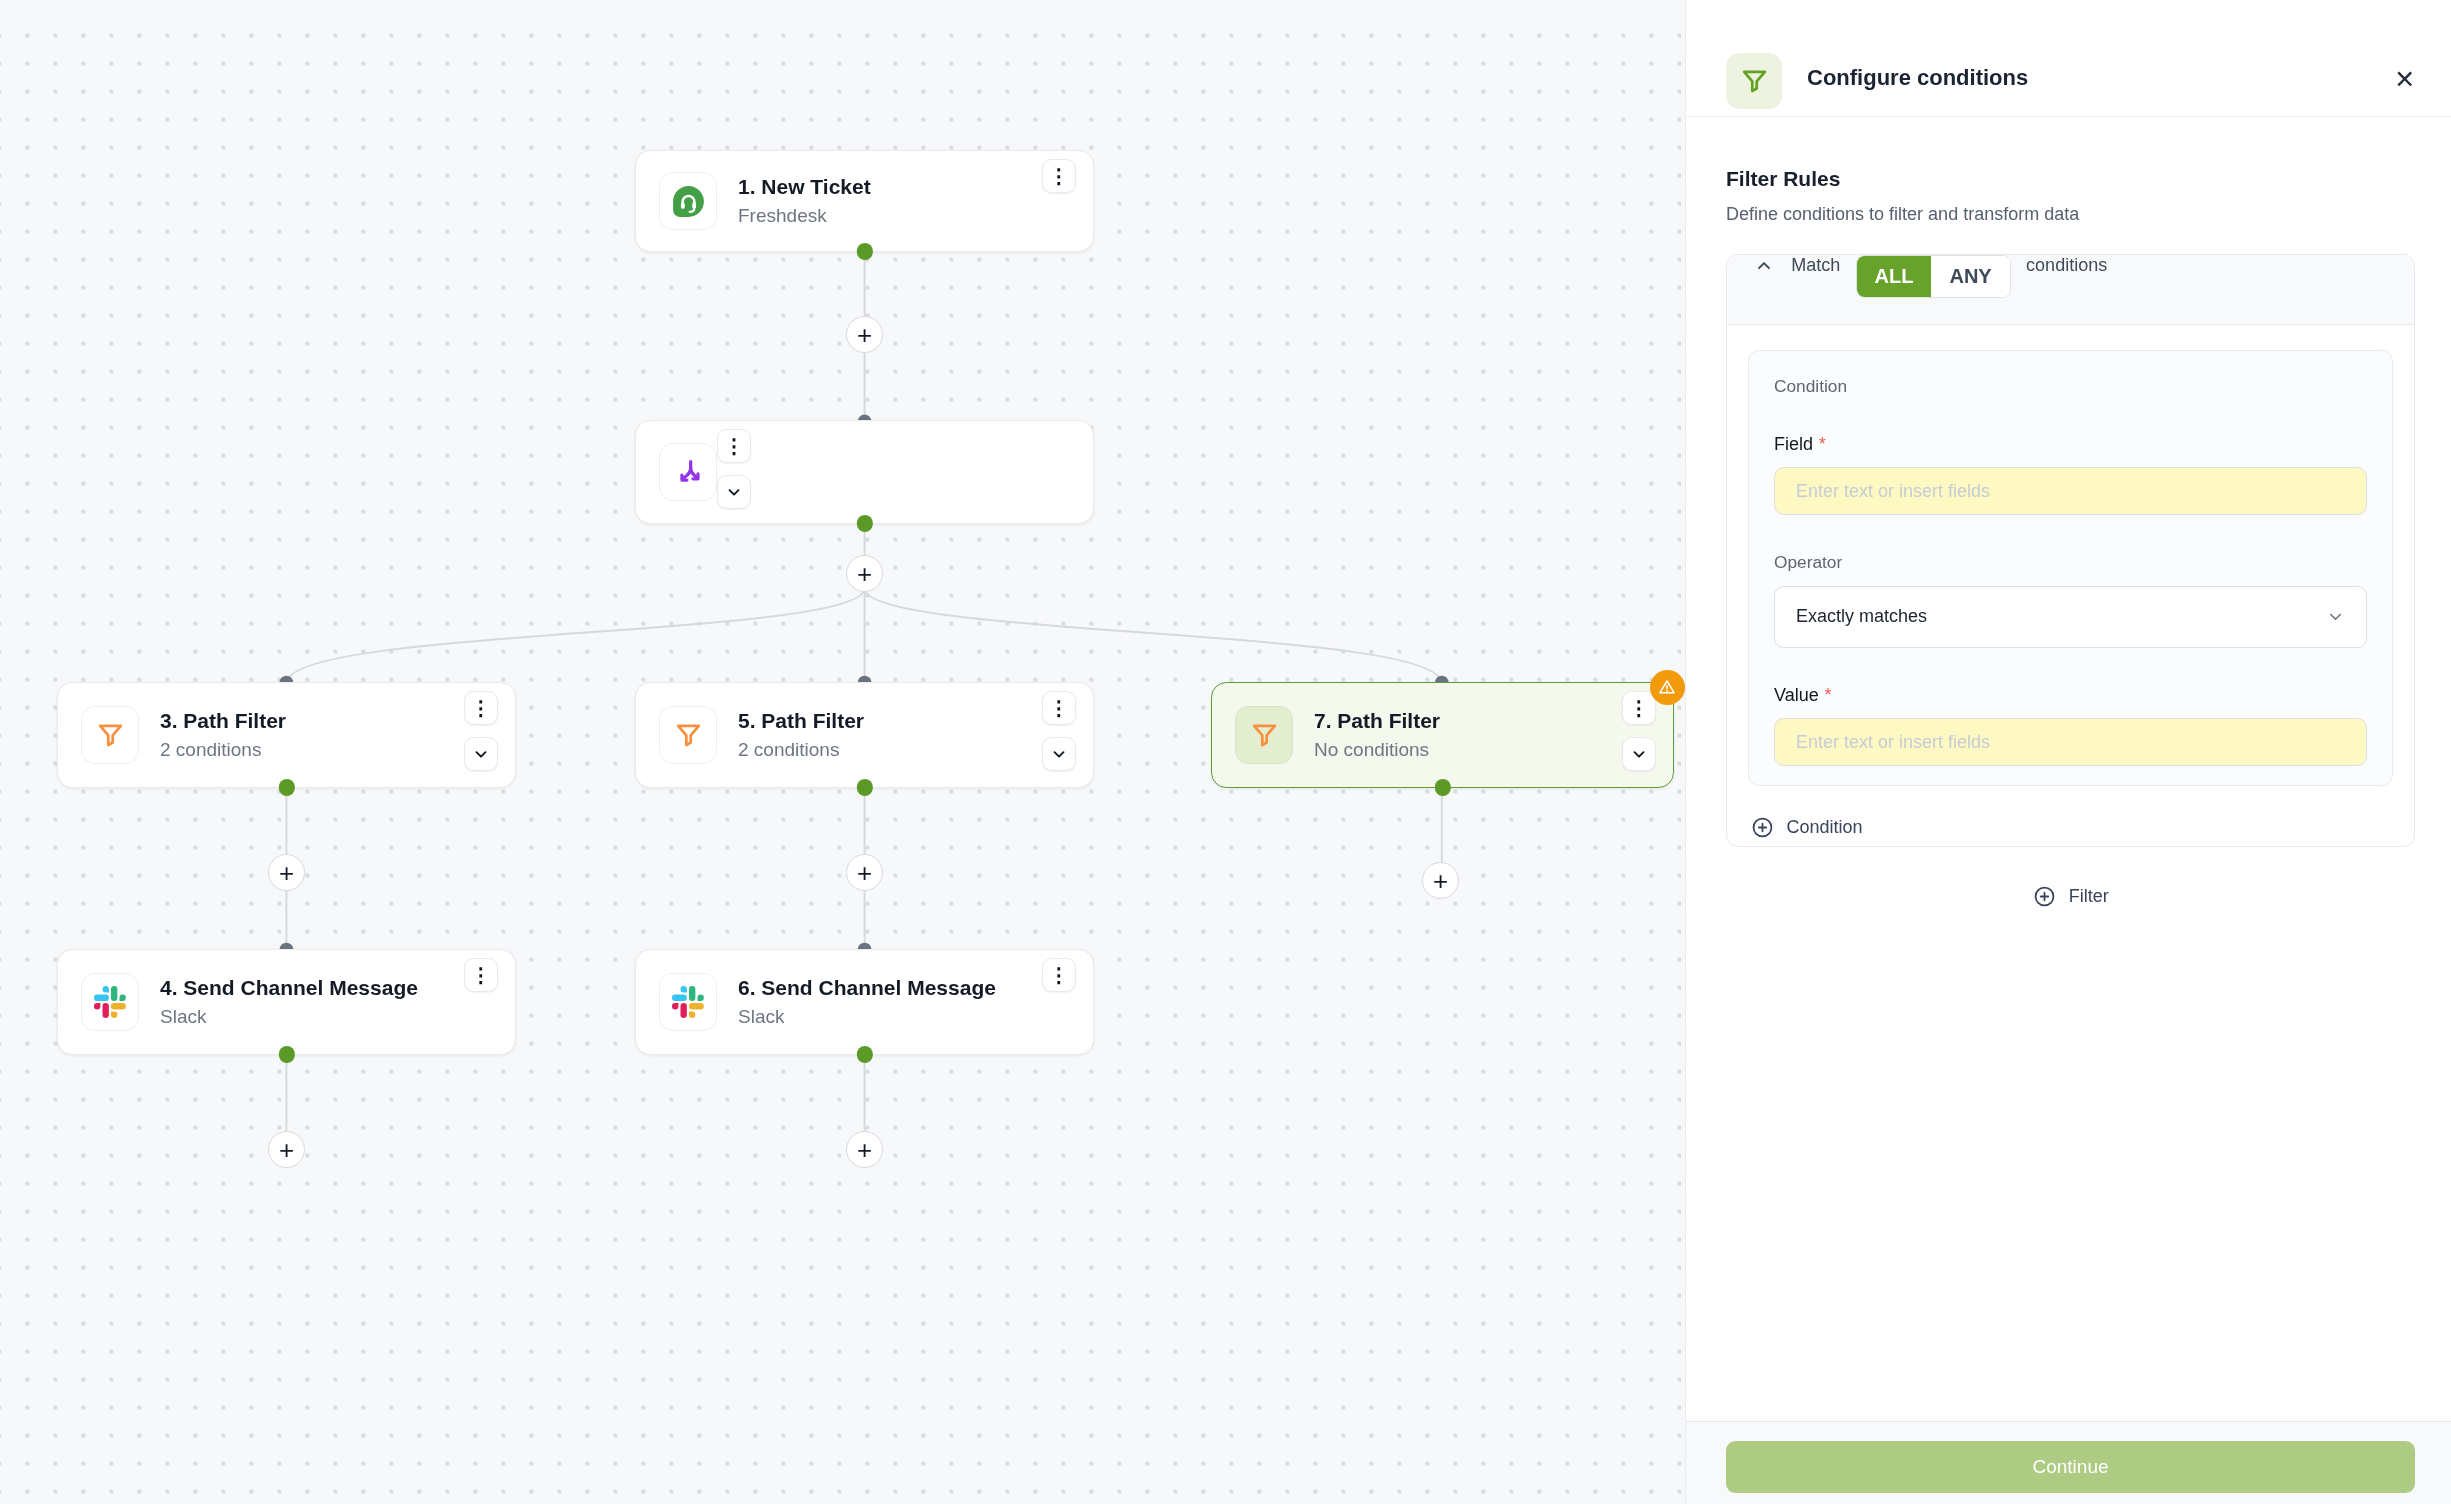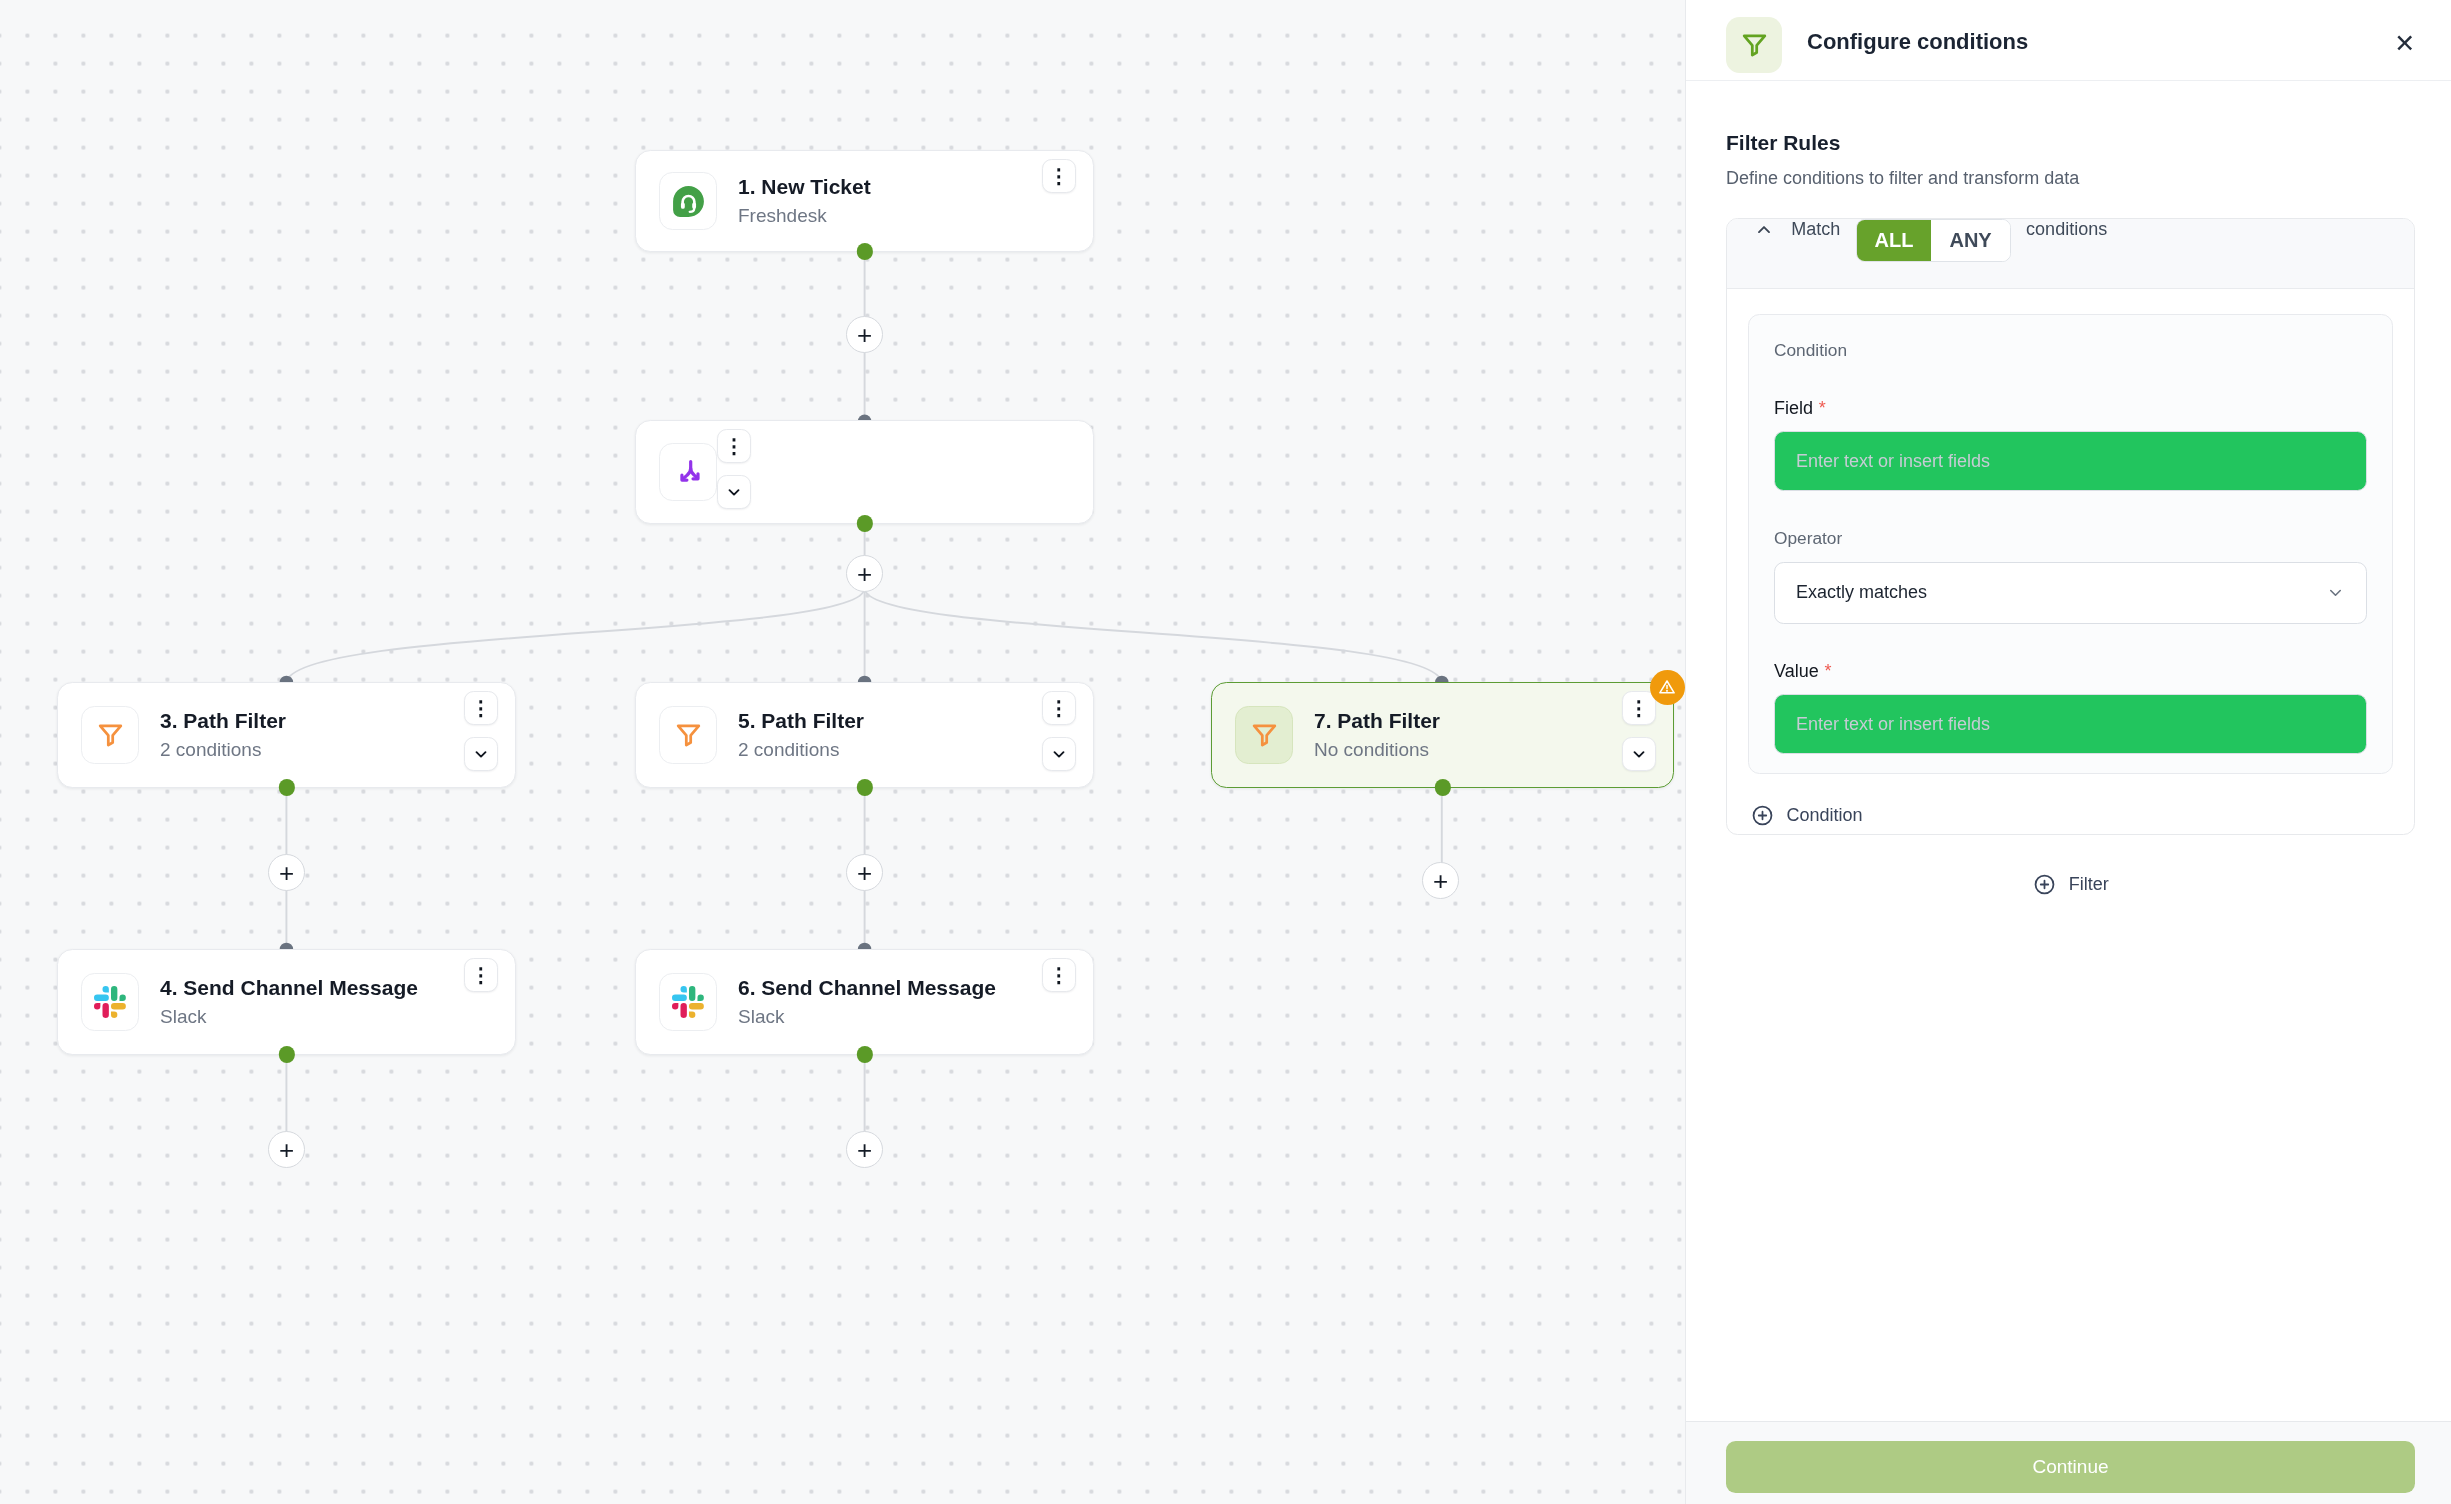--- a/index.html
+++ b/index.html
@@ -51,21 +51,21 @@
   .warning-badge{
     position:absolute;top:-13.4px;right:-11.5px;width:35px;height:35px;border-radius:50%;
     background:#f09a0c;display:flex;align-items:center;justify-content:center;
   }
   
   .panel{
     position:absolute;left:1685px;top:0;width:767px;height:1504px;background:#fff;
     border-left:1px solid #e8eaed;box-sizing:border-box;display:flex;flex-direction:column;
   }
   .panel-header{position:relative;height:81px;border-bottom:1px solid #edeff2;flex:none;
-    display:flex;align-items:flex-start;padding:17.3px 35px 0 40px;box-sizing:border-box;}
+    display:flex;align-items:flex-start;padding:17.3px 35px 0 40px;box-sizing:border-box;margin-top:36px;}
   .header-tile{width:56px;height:56px;border-radius:13.4px;background:#edf3e0;
     display:flex;align-items:center;justify-content:center;flex:none;}
   .panel-title{font-size:22px;font-weight:600;color:#1b2433;margin:11.5px 0 0 25px;}
   .close-btn{position:absolute;right:33px;top:27px;background:none;border:none;cursor:pointer;
     font-size:25px;color:#242d3b;line-height:1;padding:3.8px;}
   .panel-body{flex:1;padding:50px 37px 0 40px;overflow:hidden;}
   .rules-heading{font-size:21px;font-weight:700;color:#18202e;margin:0;}
   .rules-sub{font-size:18px;color:#57606e;margin:12.5px 0 0 0;}
   .rules-card{margin-top:29px;border:1px solid #e7e9ec;border-radius:11.5px;background:#fff;overflow:hidden;}
   .match-row{display:flex;align-items:flex-start;height:69px;background:#f8f9fb;
@@ -75,21 +75,21 @@
   .seg{display:flex;border:1px solid #dfe3e8;border-radius:8.6px;overflow:hidden;background:#fff;}
   .seg button{border:none;cursor:pointer;font-size:20px;font-weight:700;padding:10.6px 18px;line-height:1;
     font-family:"Liberation Sans","DejaVu Sans",sans-serif;}
   .seg .on{background:#67a22b;color:#fff;}
   .seg .off{background:#fff;color:#3f4a59;}
   .condition-card{margin:25px 21px 0 21px;border:1px solid #e8eaee;border-radius:11.5px;
     background:#fbfcfd;padding:25px 25px 19px 25px;}
   .lbl-muted{font-size:17.3px;color:#5d6673;}
   .lbl-strong{font-size:18px;font-weight:500;color:#12171f;margin-top:37px;display:block;}
   .req{color:#ee5b52;margin-left:5.8px;}
-  .text-input{width:100%;height:60px;border:1px solid #dbdfe5;border-radius:9.6px;background:#22c55e;
+  .text-input{width:100%;height:48px;border:1px solid #dbdfe5;border-radius:9.6px;background:#fef9c3;
     padding:6px 21px;margin-top:12.5px;font-size:18px;color:#1f2937;box-sizing:border-box;
     font-family:"Liberation Sans","DejaVu Sans",sans-serif;}
   .text-input::placeholder{color:#c6ccd4;}
   .select{height:60px;border:1px solid #dbdfe5;border-radius:9.6px;background:#fff;margin-top:12.5px;
     display:flex;align-items:center;justify-content:space-between;padding:0 21px;cursor:pointer;}
   .select-value{font-size:18px;color:#1c2430;}
   .add-btn{display:flex;align-items:center;gap:11.5px;background:none;border:none;cursor:pointer;
     font-size:18px;color:#39445a;margin:29px 0 5.8px 0;padding:0;
     font-family:"Liberation Sans","DejaVu Sans",sans-serif;}
   .add-filter-row{display:flex;justify-content:center;margin-top:37px;}

